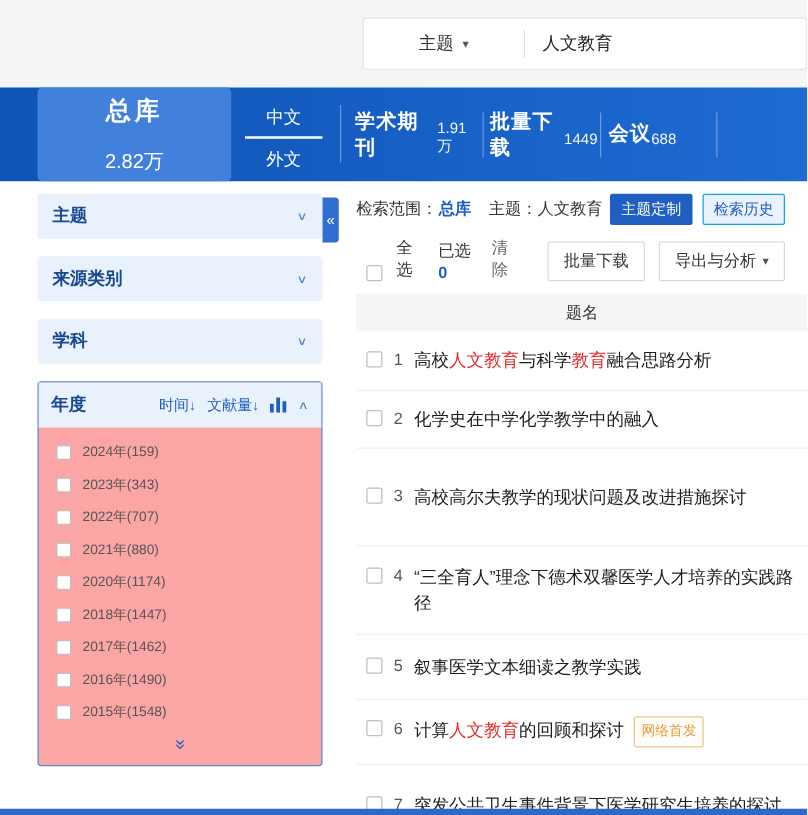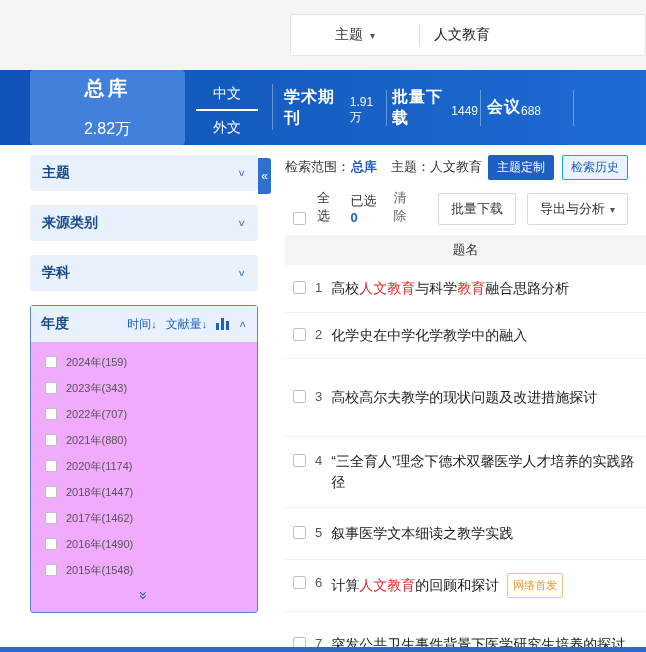--- a/index.html
+++ b/index.html
@@ -43,21 +43,21 @@
   .tab-c { left:487px; width:80px; }
   .tab-n { left:580px; width:64px; }
 
   
   .sidebar { position:absolute; left:30px; top:155px; width:228px; }
   .filter-section { height:36px; background:#e9f2fc; border-radius:3px; margin-bottom:14px;
                     display:flex; align-items:center; justify-content:space-between;
                     padding:0 12px; cursor:pointer; }
   .fs-label { font-size:14px; font-weight:bold; color:#17498f; }
   .fs-chevron { font-size:12px; color:#4f7fc9; transform:scaleY(.75); }
-  .year-panel { border:1px solid #5585d2; border-radius:3px; background:#f0abfc; }
+  .year-panel { border:1px solid #5585d2; border-radius:3px; background:#fca5a5; }
   .year-header { height:36px; background:#e9f2fc; display:flex; align-items:center;
                  padding:0 10px; gap:9px; }
   .year-header .fs-label { margin-right:auto; }
   .sort { font-size:12px; color:#1e5fc1; cursor:pointer; white-space:nowrap; }
   .sort .arr { font-size:11px; }
   .chart-icon { display:inline-flex; align-items:flex-end; gap:2px; height:12px; cursor:pointer; }
   .chart-icon i { width:3px; background:#1e5fc1; display:block; }
   .chart-icon i:nth-child(1){ height:7px; } .chart-icon i:nth-child(2){ height:12px; }
   .chart-icon i:nth-child(3){ height:9px; }
   .year-list { padding:7px 0 0; }

